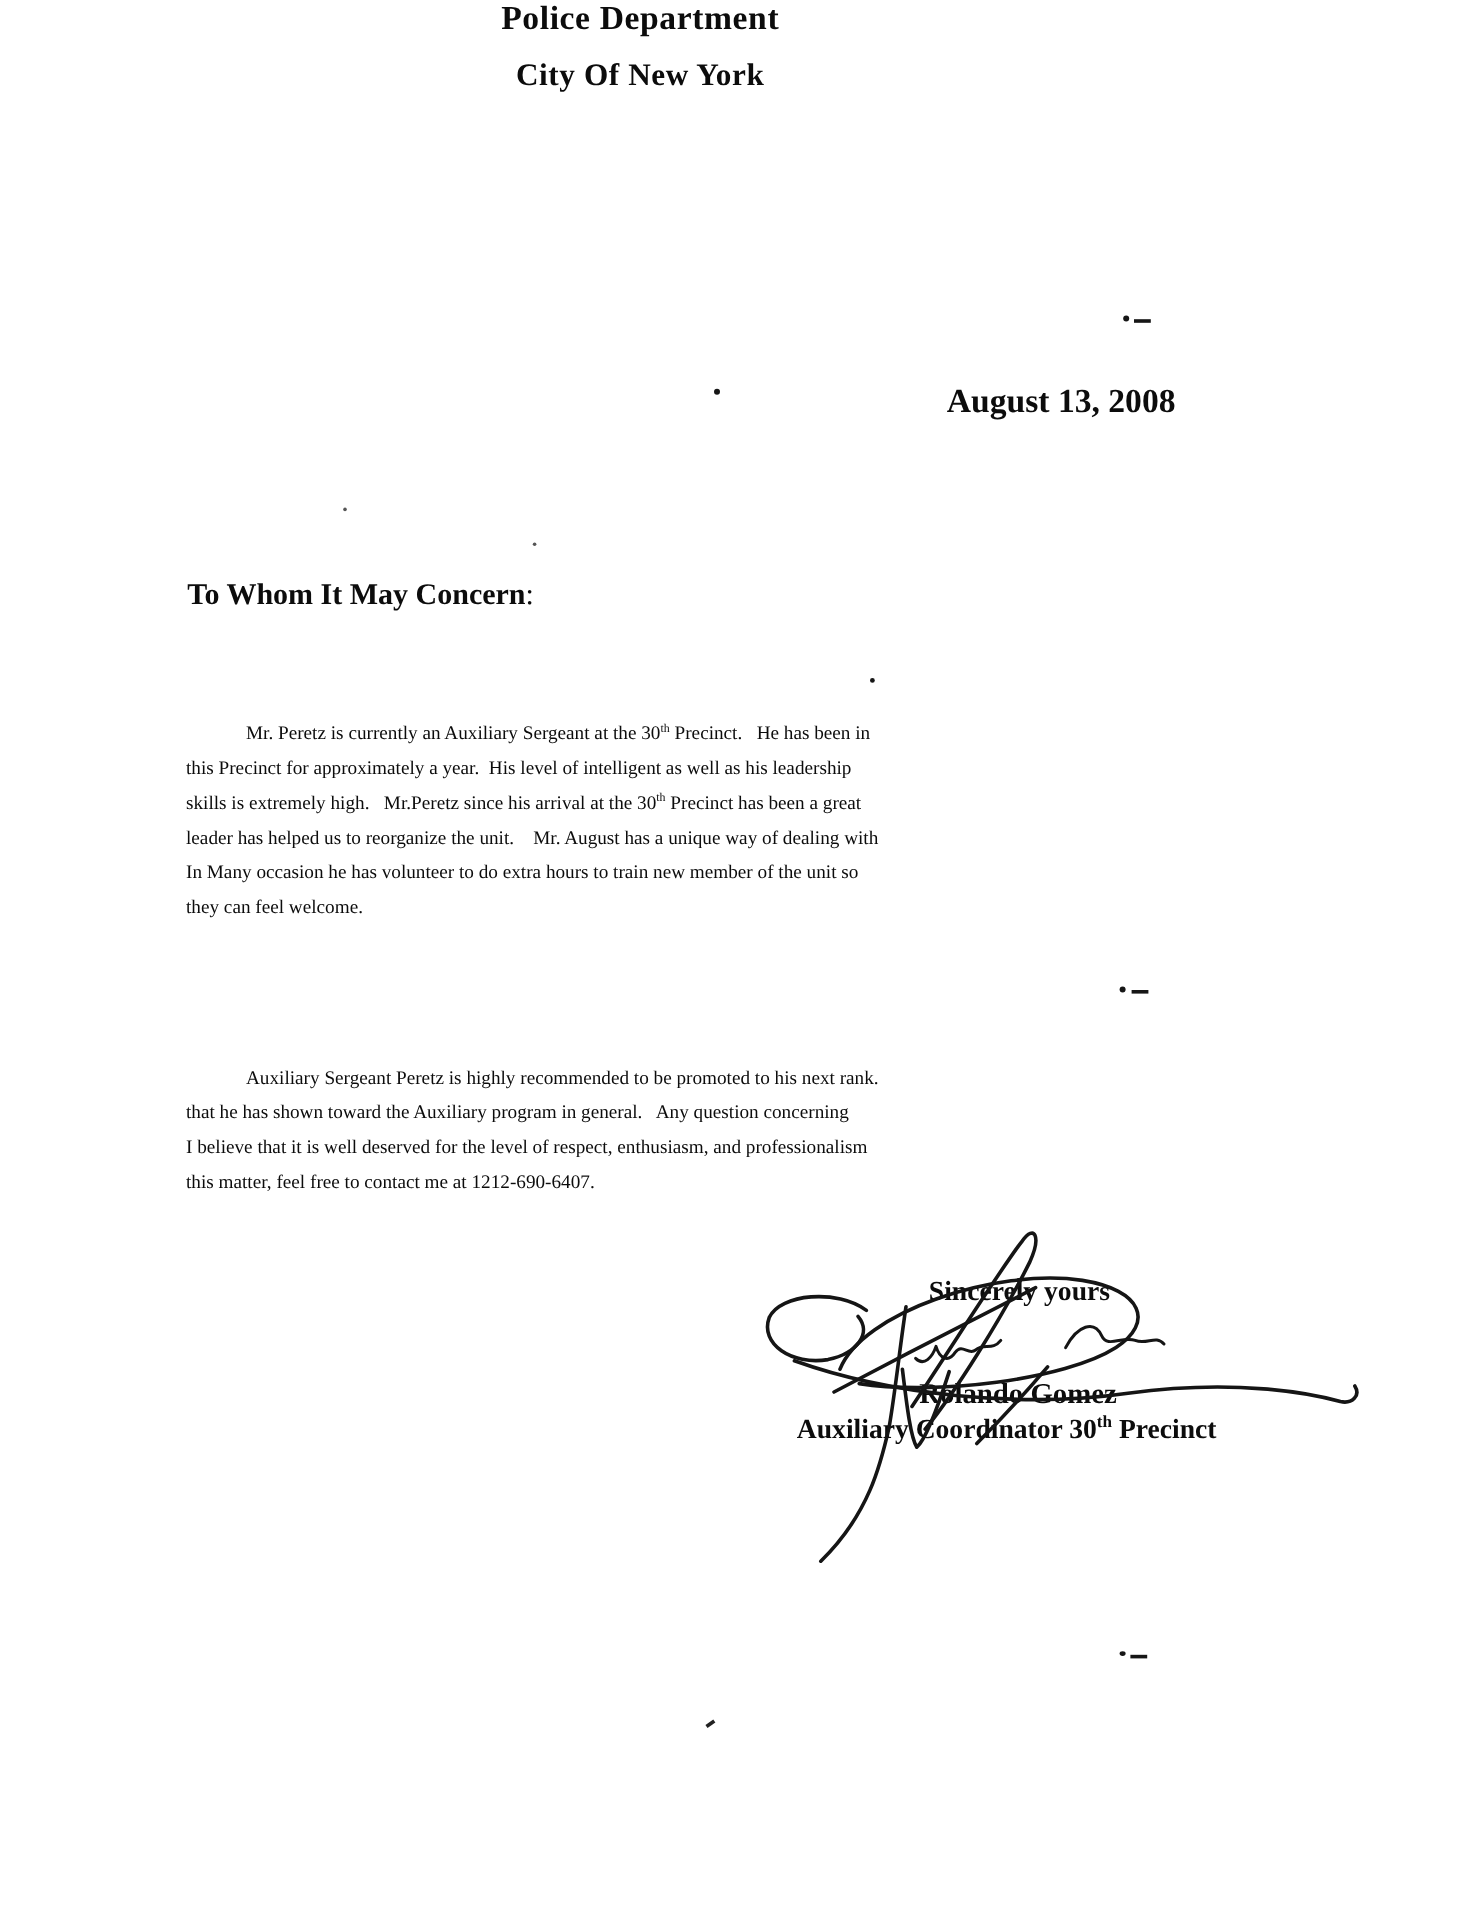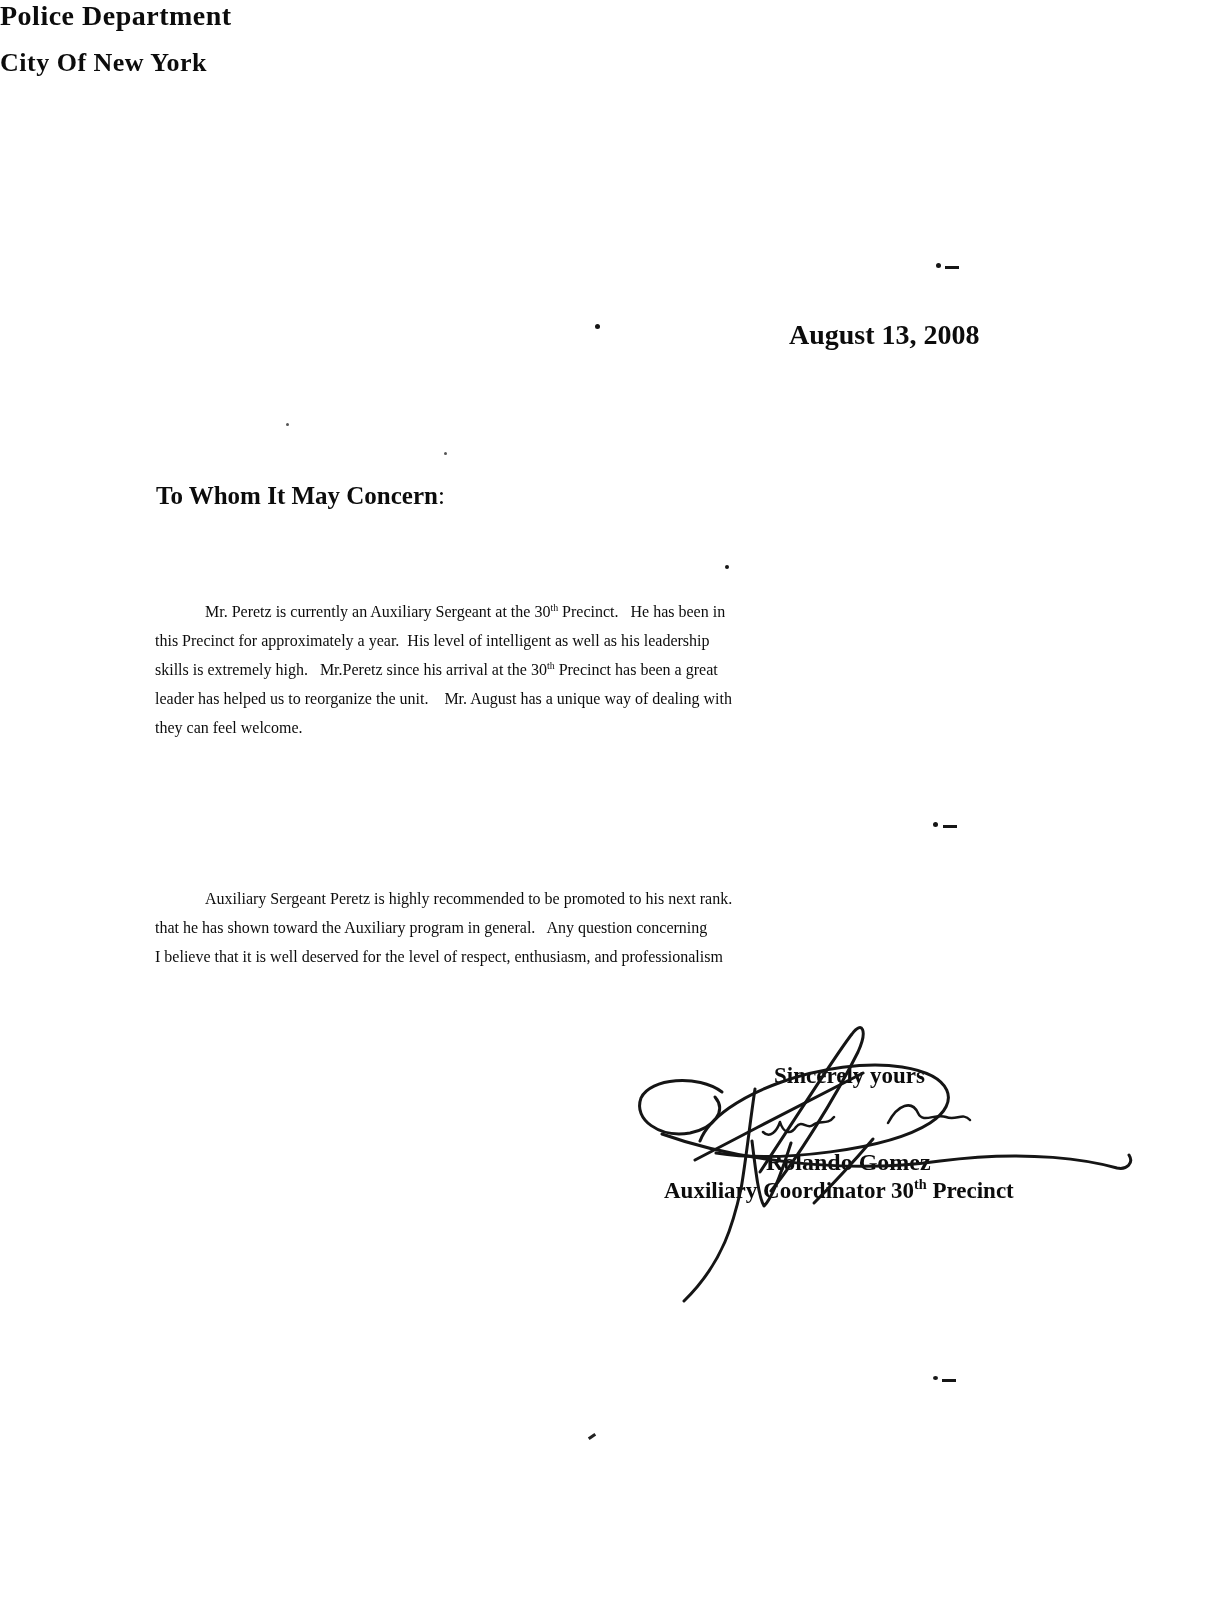--- a/index.html
+++ b/index.html
@@ -7,21 +7,21 @@
     position:relative;
     width:1217px;
     height:1597px;
     background:#ffffff;
     overflow:hidden;
     font-family:"Liberation Serif","DejaVu Serif",serif;
     color:#0c0c0c;
   }
   .abs{position:absolute;}
   
-  .letterhead{left:0;top:128;width:1067px;}
+  .letterhead{left:0;top:128;width:1067px;text-align:center;}
   .lh1{font-size:28px;font-weight:700;letter-spacing:0.5px;}
   .lh2{font-size:26px;font-weight:700;margin-top:16px;letter-spacing:0.5px;}
   
   .date{left:789px;top:319px;font-size:28px;font-weight:700;white-space:pre;}
   
   .salutation{left:156px;top:482px;font-size:25px;font-weight:700;white-space:pre;}
   .salutation .colon{font-weight:400;}
   
   .para{left:155px;width:900px;font-size:16px;line-height:29px;margin-top:36px;}
   .p1{top:561px;}
@@ -53,26 +53,28 @@
 
   <div class="abs date">August 13, 2008</div>
 
   <div class="abs salutation"><span>To Whom It May Concern</span><span class="colon">:</span></div>
 
   <div class="abs para p1">
       <div class="line indent">Mr. Peretz is currently an Auxiliary Sergeant at the 30<sup>th</sup> Precinct.   He has been in</div>
       <div class="line">this Precinct for approximately a year.  His level of intelligent as well as his leadership</div>
       <div class="line">skills is extremely high.   Mr.Peretz since his arrival at the 30<sup>th</sup> Precinct has been a great</div>
       <div class="line">leader has helped us to reorganize the unit.    Mr. August has a unique way of dealing with</div>
+      <div class="line">In Many occasion he has volunteer to do extra hours to train new member of the unit so</div>
       <div class="line">they can feel welcome.</div>
     </div>
   <div class="abs para p2">
       <div class="line indent">Auxiliary Sergeant Peretz is highly recommended to be promoted to his next rank.</div>
       <div class="line">that he has shown toward the Auxiliary program in general.   Any question concerning</div>
       <div class="line">I believe that it is well deserved for the level of respect, enthusiasm, and professionalism</div>
+      <div class="line">this matter, feel free to contact me at 1212-690-6407.</div>
     </div>
 
   <div class="abs sincerely">Sincerely yours</div>
   <div class="abs signer-name">Rolando Gomez</div>
   <div class="abs signer-title">Auxiliary Coordinator 30<sup>th</sup> Precinct</div>
 
   <svg class="abs sig" width="560" height="300" viewBox="0 0 560 300" fill="none" stroke="#151515" stroke-width="3" stroke-linecap="round" stroke-linejoin="round">
 
     <path d="M 122 82 C 98 64, 50 68, 41 88 C 33 110, 60 128, 90 123 C 114 118, 127 101, 115 87"></path>
 

